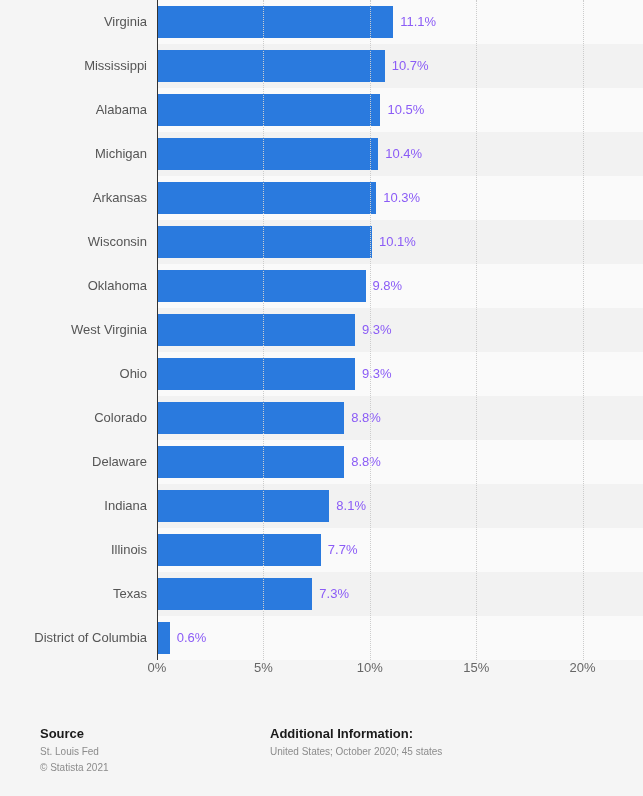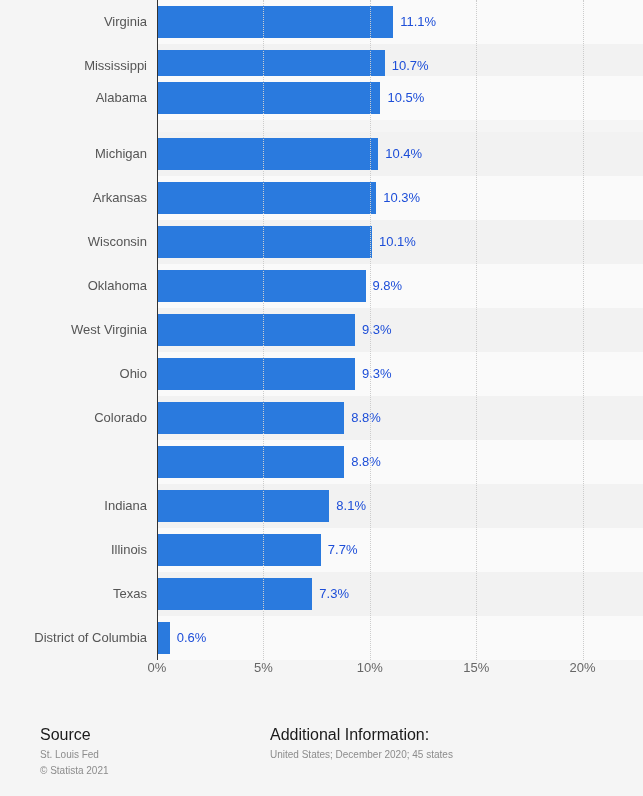--- a/index.html
+++ b/index.html
@@ -68,21 +68,21 @@
     height: 32px;
     background: #2a7ade;
   }
 
   .bar-value {
     position: absolute;
     top: 0;
     height: 44px;
     line-height: 44px;
     font-size: 13px;
-    color: #1d4ed8;
+    color: #8b5cf6;
     white-space: nowrap;
   }
 
   
   #gridlines {
     position: absolute;
     left: 0; top: 0;
     width: 643px;
     height: 660px;
     pointer-events: none;
@@ -135,22 +135,22 @@
     left: 0;
     top: 726px;
     width: 643px;
     height: 70px;
   }
   .footer-col { position: absolute; top: 0; }
   #footer-source-col { left: 40px; }
   #footer-info-col   { left: 270px; }
 
   .footer-head {
-    font-size: 16px;
-    font-weight: normal;
+    font-size: 13px;
+    font-weight: bold;
     color: #1a1a1a;
     margin-bottom: 3px;
     white-space: nowrap;
   }
   .footer-line {
     font-size: 10px;
     color: #8c8c8c;
     line-height: 16px;
     white-space: nowrap;
   }
@@ -167,21 +167,21 @@
           <div class="row-label">Virginia</div>
           <div class="bar" style="width: 236.208px; background: rgb(42, 122, 222);"></div>
           <div class="bar-value" style="left: 400.208px;">11.1%</div>
         </div>
         <div class="row" style="top: 44px;">
           <div class="row-stripe even"></div>
           <div class="row-label">Mississippi</div>
           <div class="bar" style="width: 227.696px; background: rgb(42, 122, 222);"></div>
           <div class="bar-value" style="left: 391.696px;">10.7%</div>
         </div>
-        <div class="row" style="top: 76px;">
+        <div class="row" style="top: 88px;">
           <div class="row-stripe odd"></div>
           <div class="row-label">Alabama</div>
           <div class="bar" style="width: 223.44px; background: rgb(42, 122, 222);"></div>
           <div class="bar-value" style="left: 387.44px;">10.5%</div>
         </div>
         <div class="row" style="top: 132px;">
           <div class="row-stripe even"></div>
           <div class="row-label">Michigan</div>
           <div class="bar" style="width: 221.312px; background: rgb(42, 122, 222);"></div>
           <div class="bar-value" style="left: 385.312px;">10.4%</div>
@@ -217,20 +217,21 @@
           <div class="bar-value" style="left: 361.904px;">9.3%</div>
         </div>
         <div class="row" style="top: 396px;">
           <div class="row-stripe even"></div>
           <div class="row-label">Colorado</div>
           <div class="bar" style="width: 187.264px; background: rgb(42, 122, 222);"></div>
           <div class="bar-value" style="left: 351.264px;">8.8%</div>
         </div>
         <div class="row" style="top: 440px;">
           <div class="row-stripe odd"></div>
+          <div class="row-label">Delaware</div>
           <div class="bar" style="width: 187.264px; background: rgb(42, 122, 222);"></div>
           <div class="bar-value" style="left: 351.264px;">8.8%</div>
         </div>
         <div class="row" style="top: 484px;">
           <div class="row-stripe even"></div>
           <div class="row-label">Indiana</div>
           <div class="bar" style="width: 172.368px; background: rgb(42, 122, 222);"></div>
           <div class="bar-value" style="left: 336.368px;">8.1%</div>
         </div>
         <div class="row" style="top: 528px;">
@@ -272,17 +273,17 @@
 
 
   <div id="footer">
     <div class="footer-col" id="footer-source-col">
       <div class="footer-head">Source</div>
       <div class="footer-line">St. Louis Fed</div>
       <div class="footer-line">© Statista 2021</div>
     </div>
     <div class="footer-col" id="footer-info-col">
       <div class="footer-head">Additional Information:</div>
-      <div class="footer-line">United States; December 2020; 45 states</div>
+      <div class="footer-line">United States; October 2020; 45 states</div>
     </div>
   </div>
 
 </div>
 
 </body></html>

